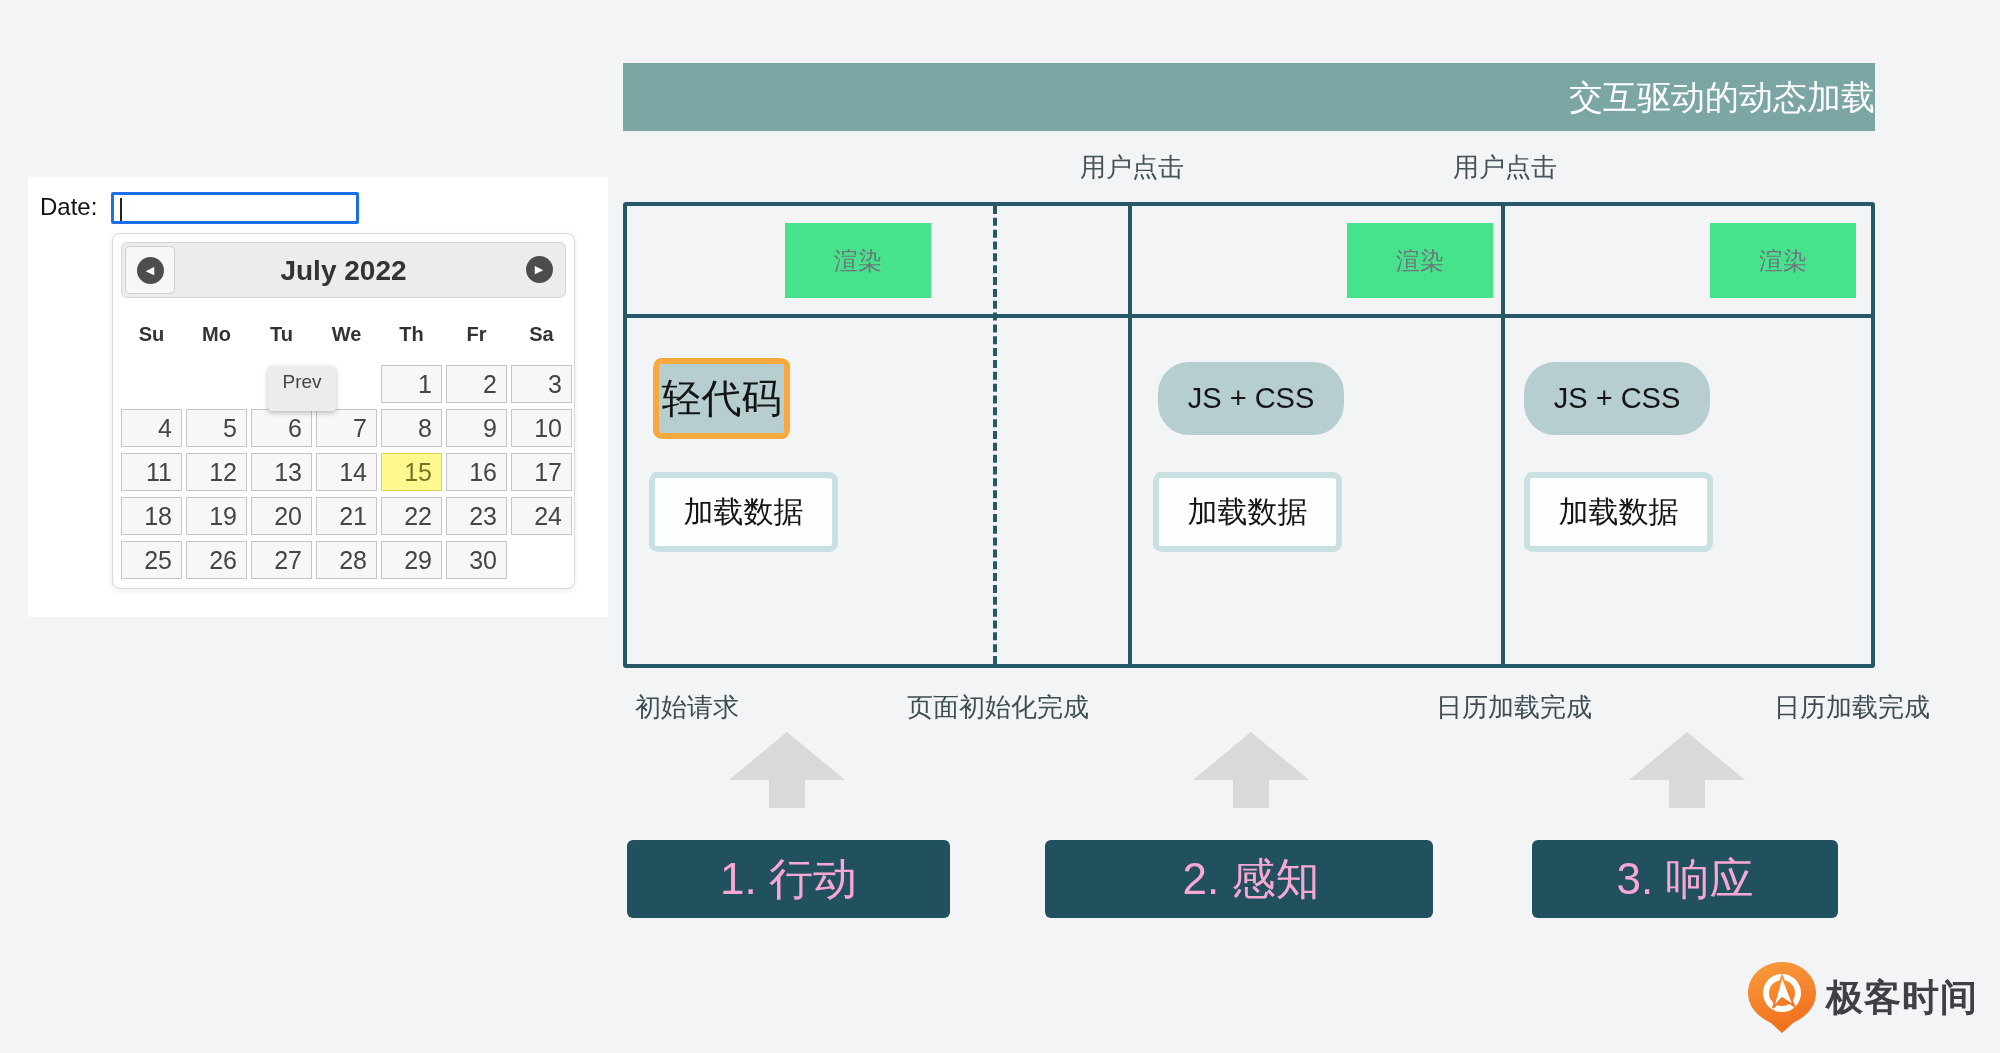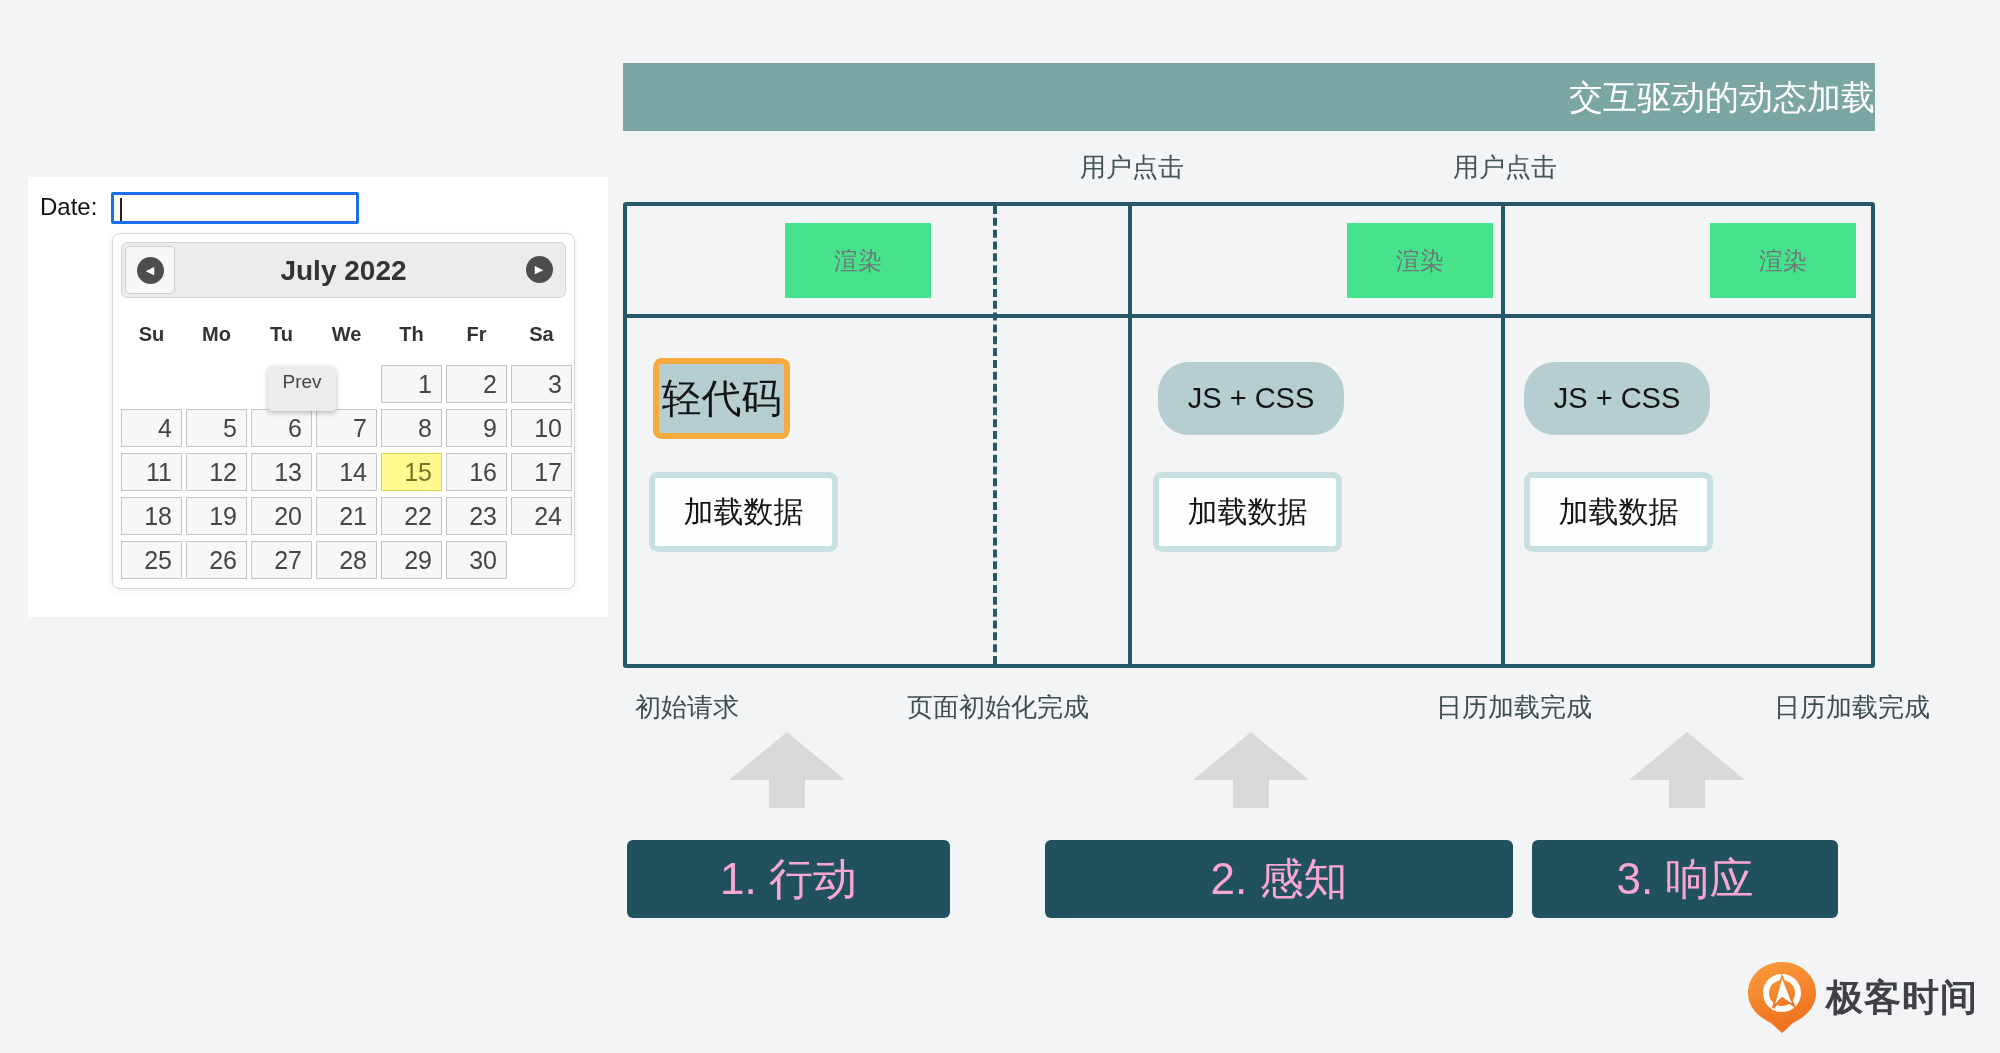--- a/index.html
+++ b/index.html
@@ -114,21 +114,21 @@
 
   .d-arrow{top:732px;width:116px;height:76px;}
   .d-a1{left:729px;} .d-a2{left:1193px;} .d-a3{left:1629px;}
 
   .d-phase{
     top:840px;height:78px;background:#21505f;border-radius:6px;
     color:#f9a8d4;font-size:44px;display:flex;align-items:center;justify-content:center;
     z-index:2;
   }
   .d-p1{left:627px;width:323px;}
-  .d-p2{left:1045px;width:468px;}
+  .d-p2{left:1045px;width:364px;padding-left:24px;}
   .d-p3{left:1532px;width:306px;}
 
   
   .logo-wrap{left:1748px;top:960px;width:230px;height:75px;display:flex;align-items:center;}
   .logo-text{font-size:37px;color:#3e4045;font-weight:600;margin-left:10px;letter-spacing:1px;}
 </style>
 </head>
 <body>
 
 <div class="abs white-card"></div>

